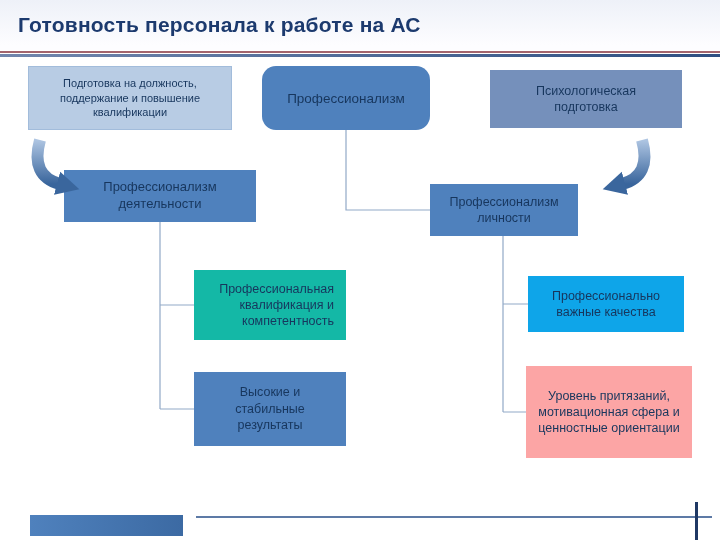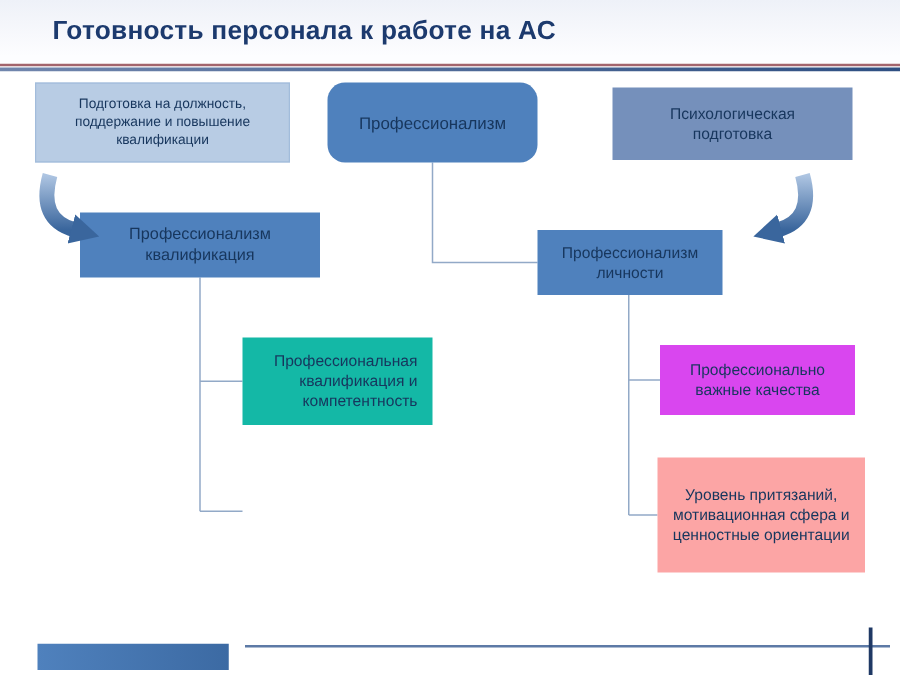--- a/index.html
+++ b/index.html
@@ -3,41 +3,41 @@
 <meta charset="utf-8">
 <style>
   * { margin:0; padding:0; box-sizing:border-box; }
   html,body { width:720px; height:540px; }
   body { font-family:"Liberation Sans", sans-serif; background:#ffffff; }
 
   .slide { position:relative; width:720px; height:540px; background:#ffffff; overflow:hidden; }
 
   
   .title-strip { position:absolute; left:0; top:0; width:720px; height:50px;
-                 background:linear-gradient(180deg,#eef1f8 0%, #fdfdff 90%);padding-left:24px; }
+                 background:linear-gradient(180deg,#eef1f8 0%, #fdfdff 90%); }
   .page-title { font-size:21px; font-weight:bold; color:#1c3a6e; padding:13px 0 0 18px; letter-spacing:0.2px; }
   .rule-red  { position:absolute; left:0; top:51px; width:720px; height:2px; background:#a3646c; }
   .rule-blue { position:absolute; left:0; top:54px; width:720px; height:3px;
                background:linear-gradient(90deg,#7186ad 0%, #2e4f82 100%); }
 
   
   .box { position:absolute; display:flex; align-items:center; justify-content:center;
          text-align:center; color:#17365d; }
   .b-training      { left:28px;  top:66px;  width:204px; height:64px; background:#b8cce4;
                      border:1px solid #a2bcdb; font-size:11px;   line-height:1.35; padding:0 10px; }
   .b-prof          { left:262px; top:66px;  width:168px; height:64px; background:#4f81bd; font-size:13.5px;border-radius:14px; }
   .b-psych         { left:490px; top:70px;  width:192px; height:58px; background:#7590bb;
                      font-size:12.5px; line-height:1.3;  padding:0 26px; }
   .b-activity      { left:64px;  top:170px; width:192px; height:52px; background:#4f81bd;
                      font-size:13px;   line-height:1.3;  padding:0 20px; }
   .b-personality   { left:430px; top:184px; width:148px; height:52px; background:#4f81bd;
                      font-size:12.5px; line-height:1.3;  padding:0 14px; }
   .b-qualification { left:194px; top:270px; width:152px; height:70px; background:#14b8a6;
                      font-size:12.5px; line-height:1.3;  padding:0 12px;text-align:right; }
-  .b-qualities     { left:528px; top:276px; width:156px; height:56px; background:#d946ef;
+  .b-qualities     { left:528px; top:276px; width:156px; height:56px; background:#0ea5e9;
                      font-size:12.5px; line-height:1.3;  padding:0 14px; }
   .b-results       { left:194px; top:372px; width:152px; height:74px; background:#4f81bd;
                      font-size:12.5px; line-height:1.35; padding:0 26px; }
   .b-aspirations   { left:526px; top:366px; width:166px; height:92px; background:#fca5a5;
                      font-size:12.5px; line-height:1.3;  padding:0 8px; }
 
   
   .connectors { position:absolute; left:0; top:0; width:720px; height:540px; pointer-events:none; }
 
   
@@ -64,24 +64,25 @@
 
   <svg class="connectors" viewBox="0 0 720 540">
     <path d="M346,130 V210 H430
              M160,222 V409 M160,305 H194 M160,409 H194
              M503,236 V412 M503,304 H528 M503,412 H526" stroke="#92a9c7" stroke-width="1.2" fill="none"></path>
   </svg>
 
   <div class="box b-training">Подготовка на должность, поддержание и повышение квалификации</div>
   <div class="box b-prof">Профессионализм</div>
   <div class="box b-psych">Психологическая подготовка</div>
-  <div class="box b-activity">Профессионализм квалификация</div>
+  <div class="box b-activity">Профессионализм деятельности</div>
   <div class="box b-personality">Профессионализм личности</div>
   <div class="box b-qualification">Профессиональная квалификация и компетентность</div>
   <div class="box b-qualities">Профессионально важные качества</div>
+  <div class="box b-results">Высокие и стабильные результаты</div>
   <div class="box b-aspirations">Уровень притязаний, мотивационная сфера и ценностные ориентации</div>
 
   <svg class="arrow arrow-left" width="64" height="60" viewBox="0 0 64 60">
     <defs>
       <linearGradient id="agl" x1="0" y1="0" x2="0" y2="1">
         <stop offset="0" stop-color="#aec5e2"></stop>
         <stop offset="1" stop-color="#39659c"></stop>
       </linearGradient>
       <marker id="ahl" markerUnits="userSpaceOnUse" markerWidth="26" markerHeight="26" refX="3" refY="13" orient="auto">
         <path d="M0,1 L23,13 L0,25 Z" fill="#3a669d"></path>

